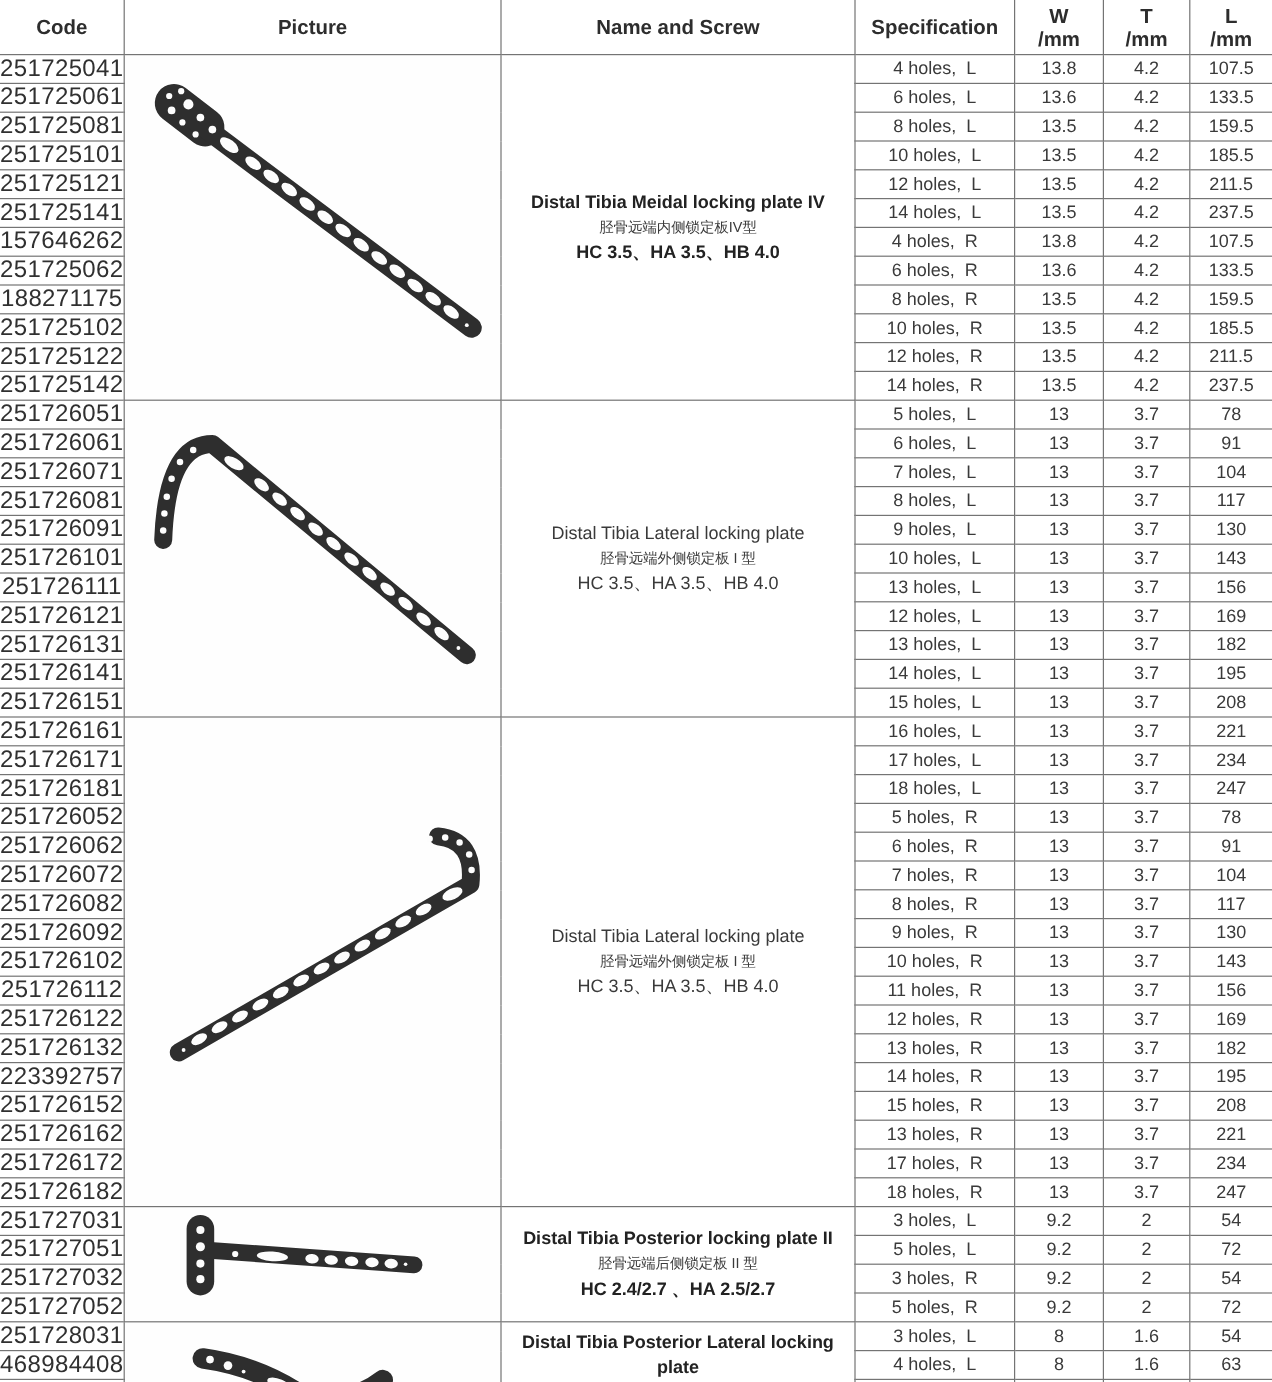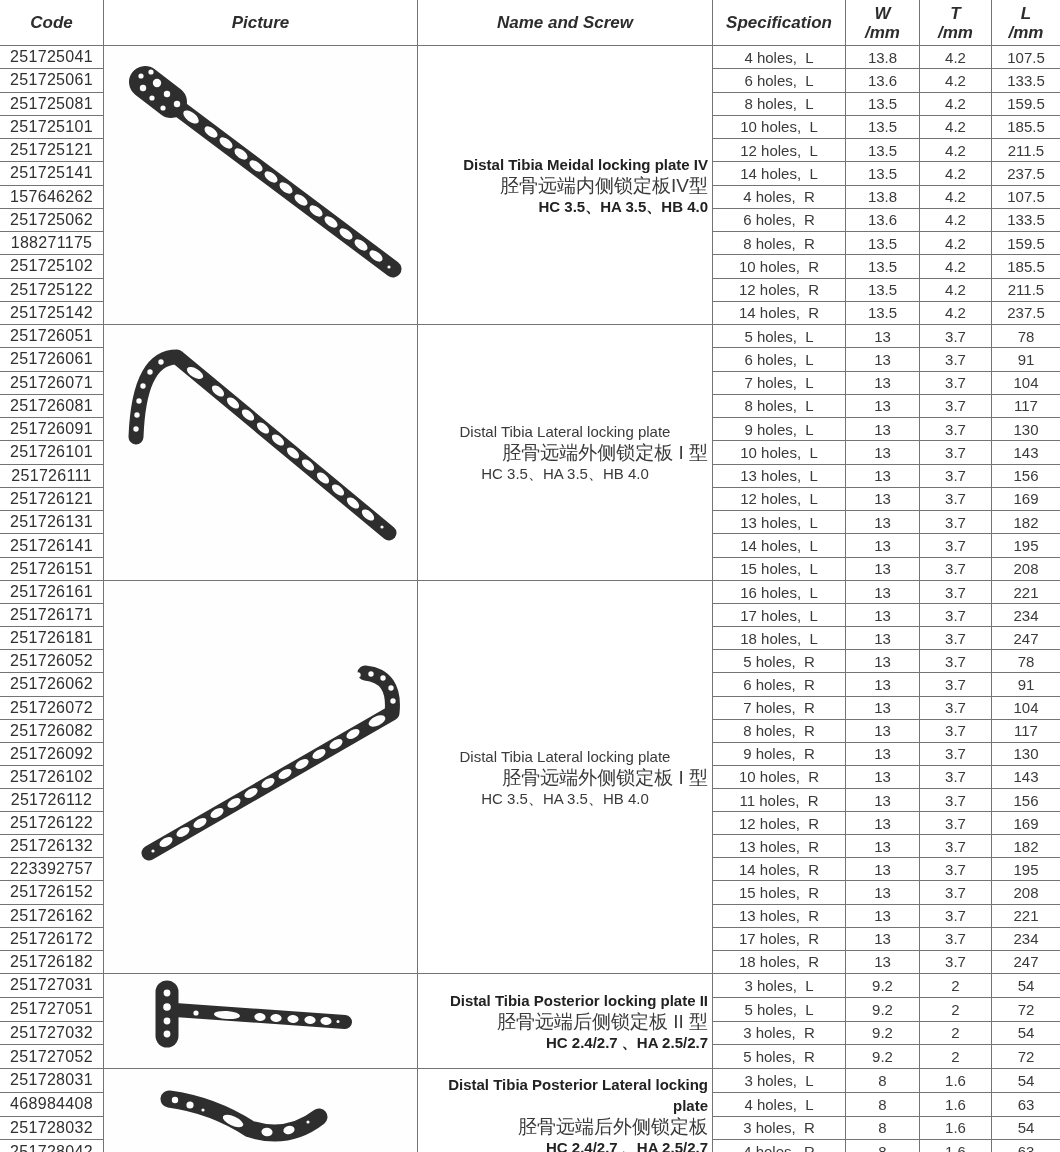--- a/index.html
+++ b/index.html
@@ -1,27 +1,27 @@
 <!DOCTYPE html>
 <html><head>
 <meta charset="utf-8">
 <style>
   html,body{margin:0;padding:0;background:#ffffff;}
   body{width:1060px;height:1152px;overflow:hidden;font-family:"Liberation Sans","DejaVu Sans",sans-serif;color:#333;}
   #sheet{position:relative;width:1060px;height:1152px;background:#fff;}
   table{border-collapse:collapse;table-layout:fixed;width:1060px;margin:-1px 0 0 -1px;}
   td,th{border:1px solid #747474;padding:0;overflow:hidden;vertical-align:middle;text-align:center;background:#fff;}
-  thead th{height:45px;font-size:17px;font-weight:bold;color:#2d2d2d;line-height:19px;font-style:italic;}
+  thead th{height:45px;font-size:17px;font-weight:bold;color:#2d2d2d;line-height:19px;}
   tbody tr{height:23px;}
-  td.code{font-size:16px;color:#303030;letter-spacing:.3px;}
+  td.code{font-size:20px;color:#303030;letter-spacing:.3px;}
   td.num{font-size:15px;color:#3a3a3a;white-space:pre;}
   td.pic{background:#fefefe;}
   td.name{font-size:15px;color:#3a3a3a;line-height:21px;padding:2px 4px;}
-  td.name .zh{font-size:19px;text-align:right;}
-  td.name.b .en, td.name.b .sc{font-weight:bold;color:#222;text-align:right;}
+  td.name .zh{font-size:12px;}
+  td.name.b .en, td.name.b .sc{font-weight:bold;color:#222;}
   svg .plate{stroke:#2e2e2e;fill:none;stroke-linecap:round;stroke-linejoin:round;}
   svg .hole{fill:#fdfdfd;stroke:none;}
 </style>
 </head>
 <body>
 
 <div id="sheet">
   <table>
     <colgroup>
       <col style="width:104px">

